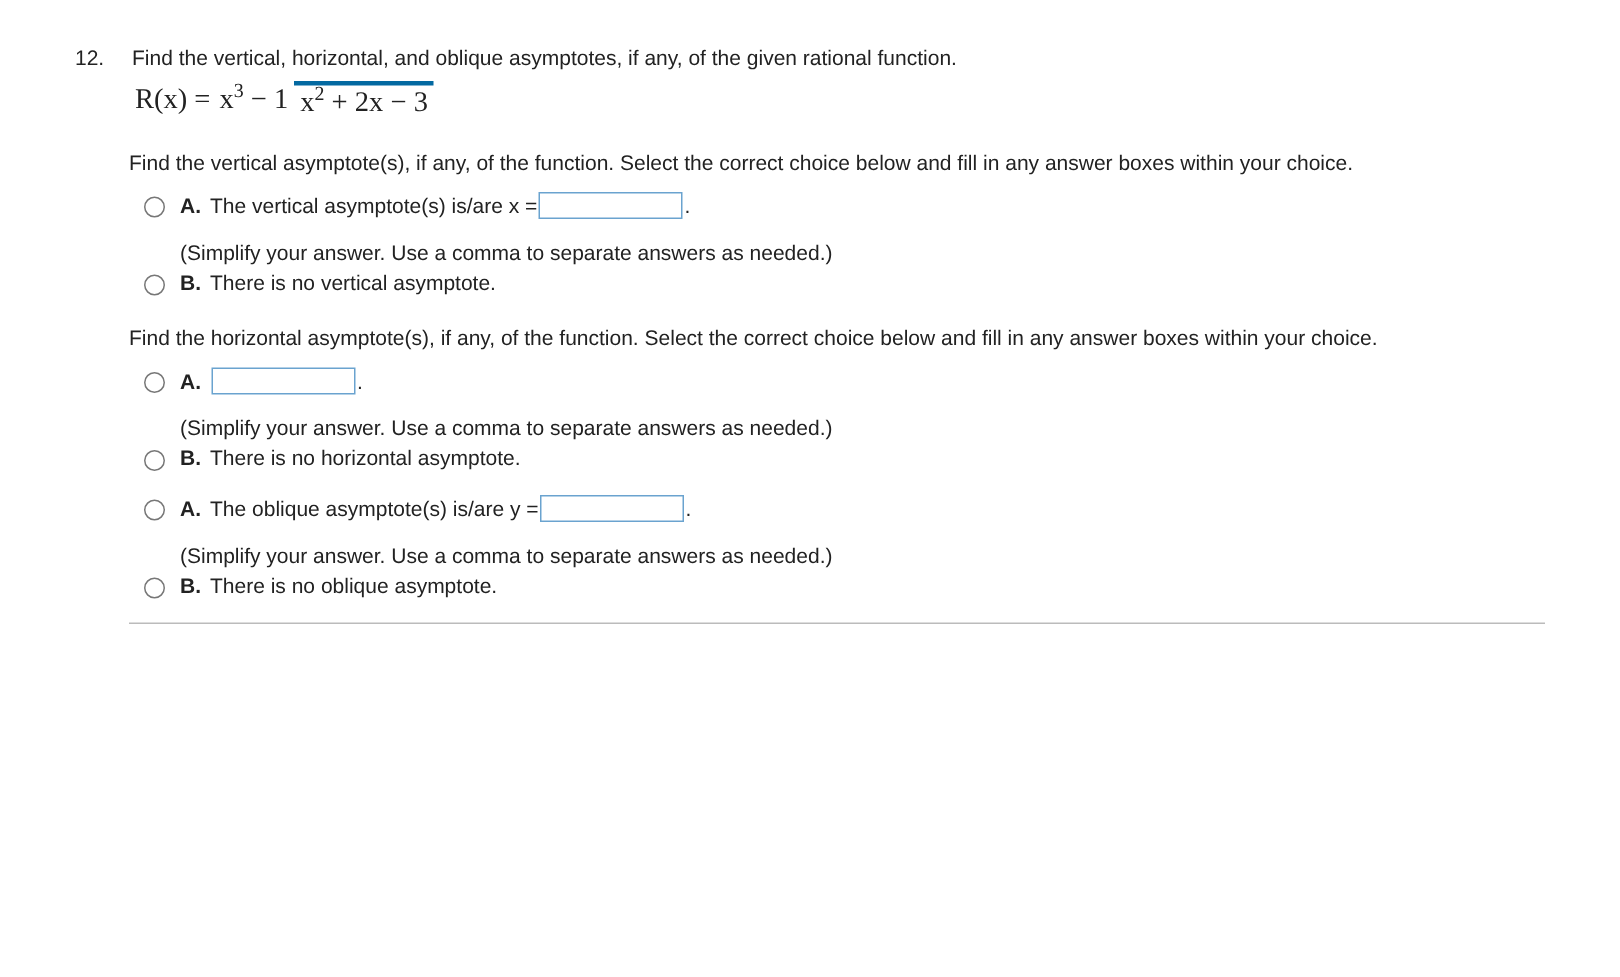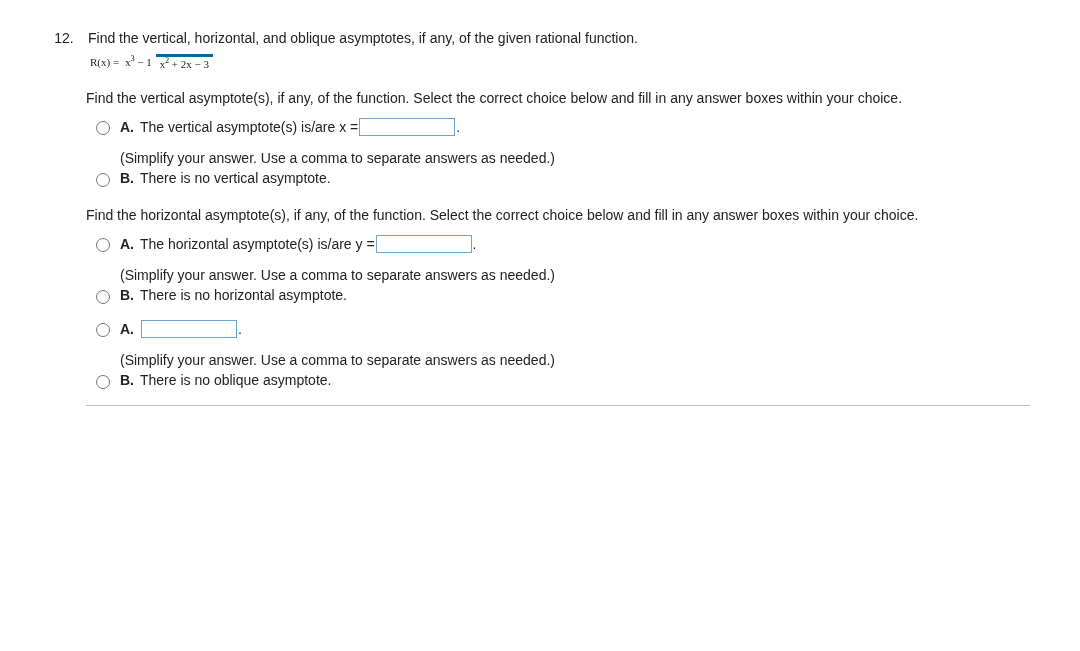--- a/index.html
+++ b/index.html
@@ -16,31 +16,31 @@
     box-sizing: border-box;
     padding: 30px 50px 20px 50px;
   }
   .qrow {
     display: flex;
     align-items: flex-start;
     gap: 10px;
   }
   .qnum {
     width: 28px;
-    text-align: center;
+    text-align: left;
   }
   .qbody {
     flex: 1;
   }
   .formula-block {
     margin: 8px 0 14px 40px;
     display: flex;
     align-items: center;
     font-family: 'Times New Roman', serif;
-    font-size: 11px;
+    font-size: 19px;
   }
   .frac {
     display: inline-flex;
     flex-direction: row;
     align-items: center;
     margin-left: 2px;
   }
   .frac .num { padding: 0 4px 1px 4px; }
   .frac .den {
     border-top: 3px solid #0369a1;
@@ -150,21 +150,20 @@
   </div>
 
   <div class="section">
     <div class="prompt">Find the horizontal asymptote(s), if any, of the function. Select the correct choice below and fill in any answer boxes within your choice.</div>
 
     <div class="choice-row">
       <div class="radio"></div>
       <div class="choice-body">
         <div class="choice-main">
           <span class="choice-label">A.</span>
-          <span>The horizontal asymptote(s) is/are y = </span>
           <input class="answer-box" type="text" style="">
           <span>.</span>
         </div>
         <div class="hint">(Simplify your answer. Use a comma to separate answers as needed.)</div>
       </div>
     </div>
 
     <div class="choice-row">
       <div class="radio"></div>
       <div class="choice-body">
@@ -176,20 +175,21 @@
     </div>
   </div>
 
   <div class="section">
 
     <div class="choice-row">
       <div class="radio"></div>
       <div class="choice-body">
         <div class="choice-main">
           <span class="choice-label">A.</span>
+          <span>The oblique asymptote(s) is/are y = </span>
           <input class="answer-box" type="text" style="">
           <span>.</span>
         </div>
         <div class="hint">(Simplify your answer. Use a comma to separate answers as needed.)</div>
       </div>
     </div>
 
     <div class="choice-row">
       <div class="radio"></div>
       <div class="choice-body">

